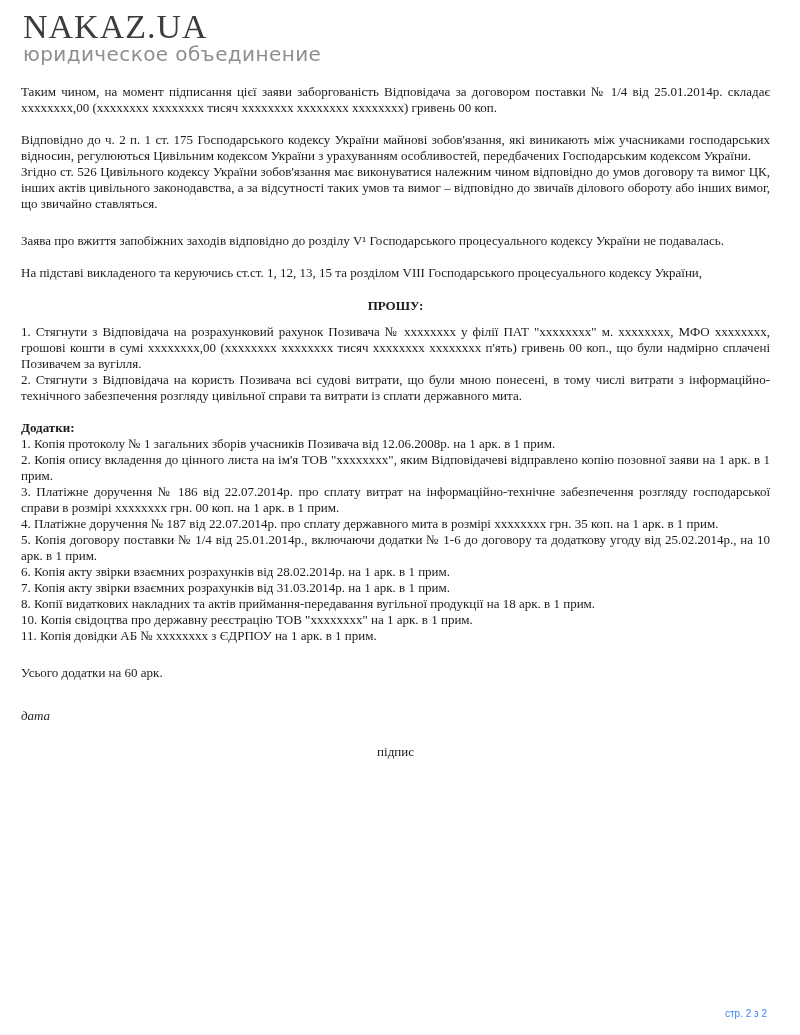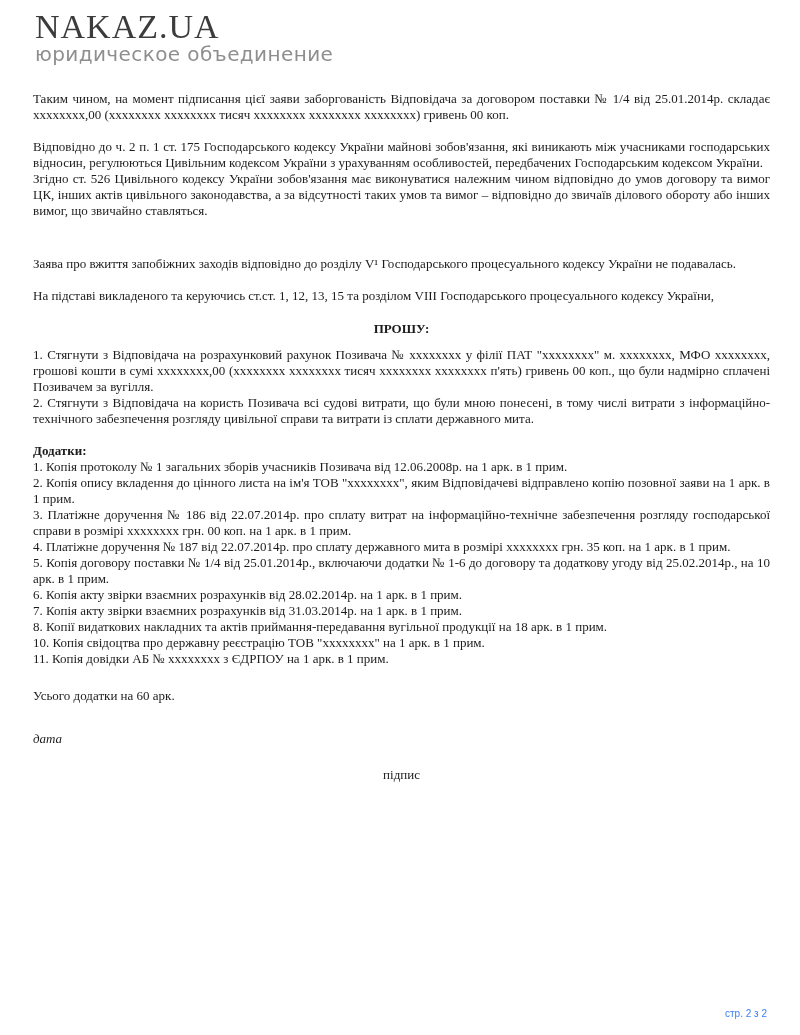--- a/index.html
+++ b/index.html
@@ -1,43 +1,43 @@
 <!DOCTYPE html>
 <html><head>
 <meta charset="utf-8">
 <style>
   html,body{margin:0;padding:0;background:#ffffff;}
   .page{
     position:relative;
     width:800px;height:1035px;
     box-sizing:border-box;
-    padding:8px 30px 0 33px;
+    padding:8px 30px 0 21px;
     font-family:"Liberation Serif", serif;
     font-size:13px;line-height:16px;
     color:#1c1c1c;
     overflow:hidden;
     background:#ffffff;
   }
   .logo{margin:0 0 0 2px;}
   .logo-title{
     font-family:"Liberation Serif", serif;
     font-size:34px;line-height:38px;
     letter-spacing:1px;
     color:#3c3c3c;
   }
   .logo-subtitle{
     font-family:"DejaVu Sans","Liberation Sans",sans-serif;
     font-size:20px;line-height:17px;
     letter-spacing:.4px;
     color:#8e8e8e;
   }
   .para{margin:0;text-align:justify;}
-  .para-debt{margin-top:28px;}
+  .para-debt{margin-top:21px;}
   .law-block{margin-top:16px;}
-  .para-injunction{margin-top:37px;}
+  .para-injunction{margin-top:21px;}
   .para-basis{margin-top:16px;}
   .request-heading{
     margin:17px 0 10px;
     text-align:center;
     font-weight:bold;
     font-size:13px;line-height:16px;
   }
   .attachments-heading{margin:16px 0 0;font-weight:bold;text-align:left;}
   .total{margin-top:21px;text-align:left;}
   .date-label{margin-top:27px;text-align:left;font-style:italic;}

